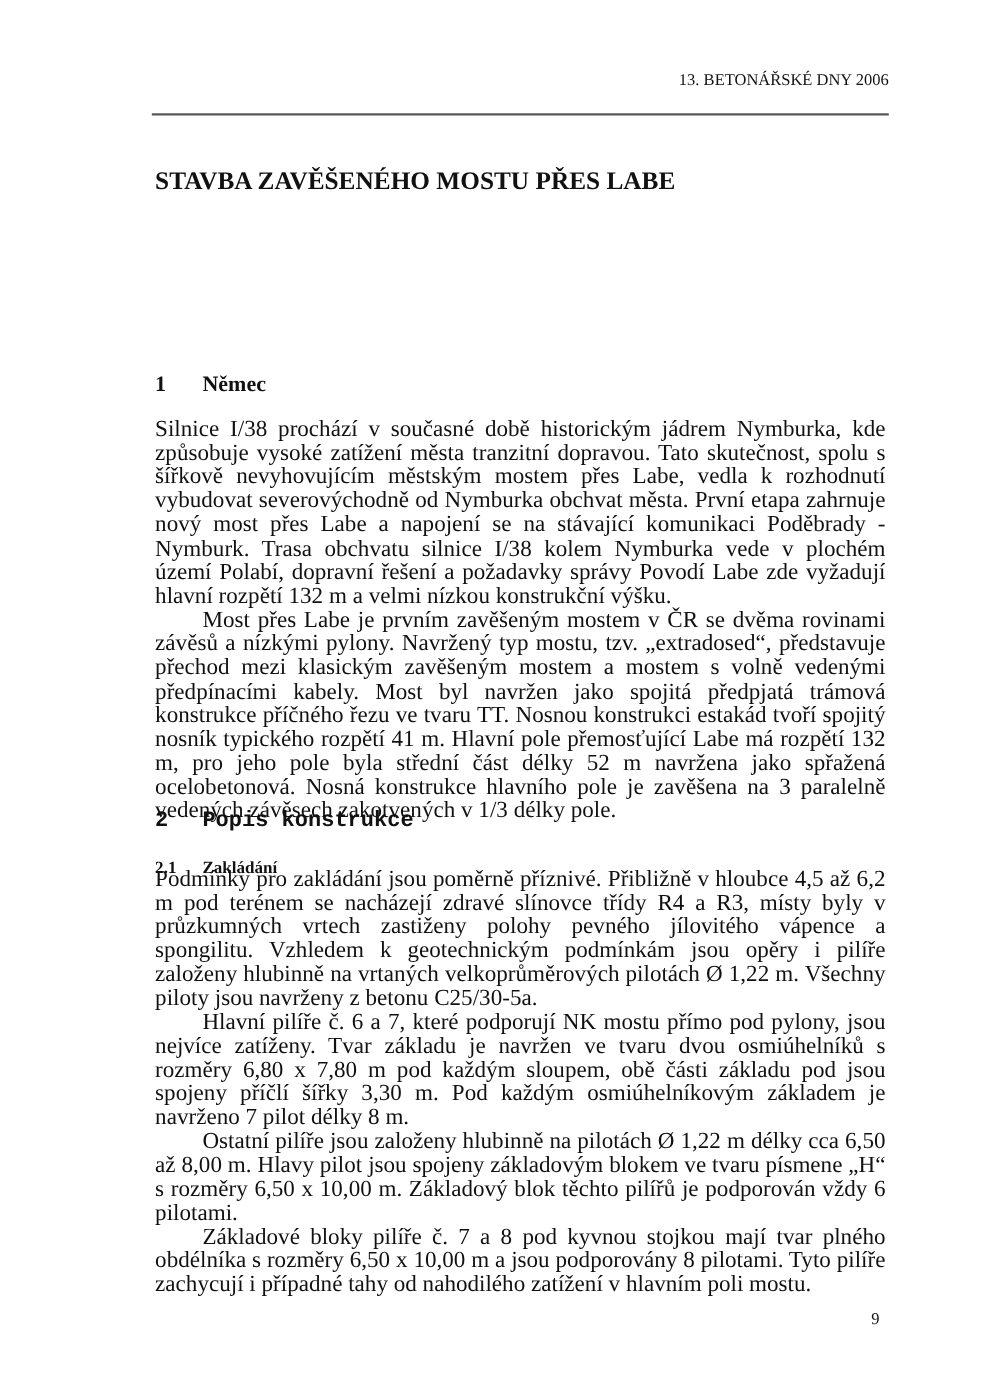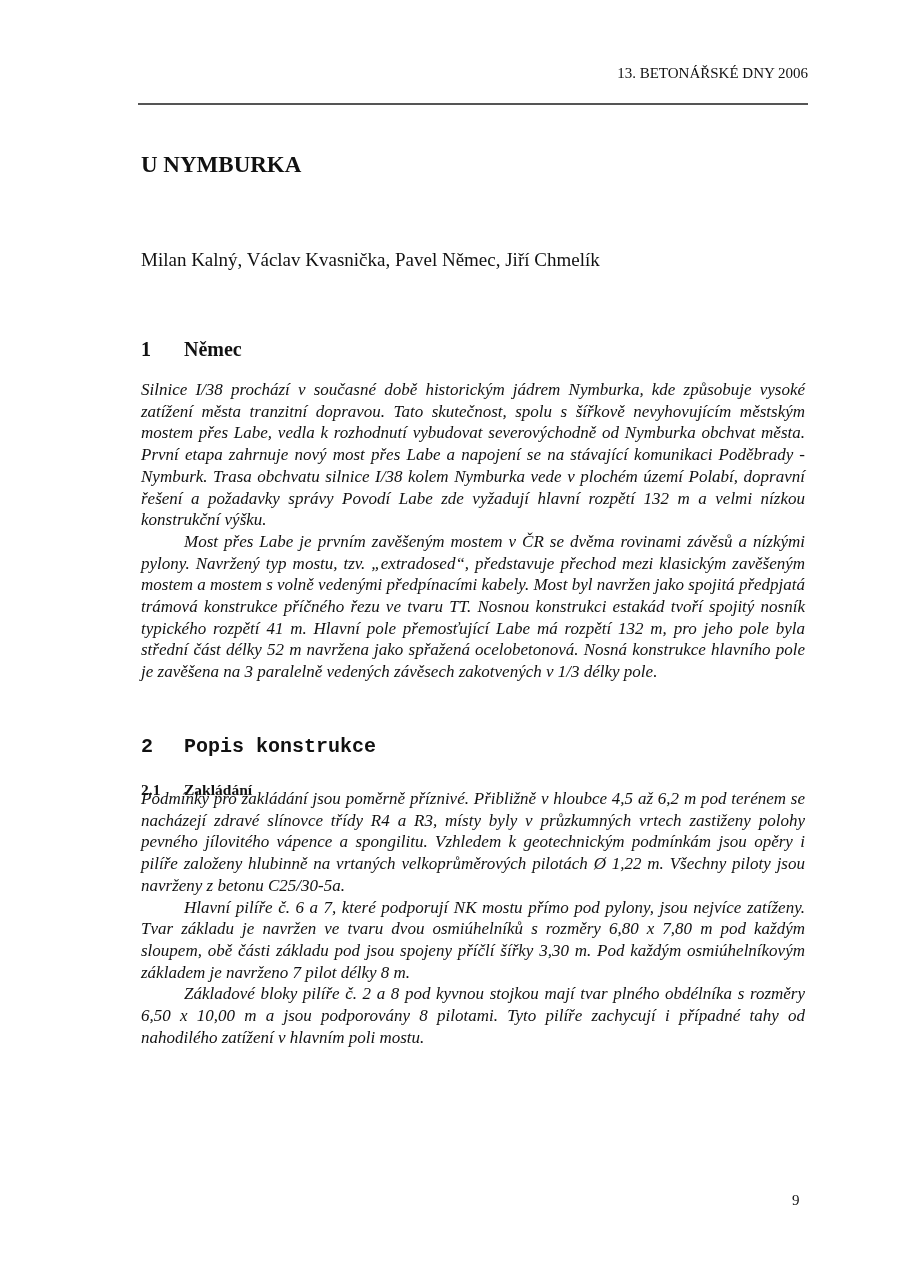--- a/index.html
+++ b/index.html
@@ -10,41 +10,40 @@
             font-size: 15px; line-height: 19px; }
   .header .bold { font-weight: bold; }
   .header-rule { position: absolute; left: 126px; top: 103px; width: 670px; height: 2px; background: #555; }
   .title { position: absolute; left: 129px; top: 150px; width: 640px; font-weight: bold;
            font-size: 23px; line-height: 29px; letter-spacing: 0px; }
   .authors { position: absolute; left: 129px; top: 248px; font-size: 19px; line-height: 24px; }
   .h1 { position: absolute; left: 129px; font-weight: bold; font-size: 20px; line-height: 24px; }
   .h1 .num { display: inline-block; width: 43px; }
   .h2 { position: absolute; left: 129px; font-weight: bold; font-size: 15.5px; line-height: 20px; font-family: Liberation Serif, serif; }
   .h2 .num { display: inline-block; width: 43px; }
-  .para-block { position: absolute; left: 129px; width: 664px; font-size: 17px; line-height: 21.7px;
-                text-align: justify; font-style: italic; }
+  .para-block { position: absolute; left: 129px; width: 664px; font-size: 21px; line-height: 21.7px;
+                text-align: justify; }
   .para-block p { margin: 0; }
   .para-block p.indent { text-indent: 43px; }
   .pagenum { position: absolute; left: 780px; top: 1192px; font-size: 15px; }
 </style>
 </head>
 <body>
 
 <div class="page">
 
   <div class="header">
     <div>13. BETONÁŘSKÉ DNY 2006</div>
   </div>
   <div class="header-rule"></div>
 
   <div class="title">
-    <div>U NYMBURKA</div>
+    <div>STAVBA ZAVĚŠENÉHO MOSTU PŘES LABE</div>
   </div>
 
-  <div class="authors">Milan Kalný, Václav Kvasnička, Pavel Němec, Jiří Chmelík</div>
 
   <div class="h1" style="top:337px;">
     <span class="num">1</span><span>Němec</span>
   </div>
 
   <div class="para-block" style="top:379px;">
     <p>Silnice I/38 prochází v současné době historickým jádrem Nymburka, kde způsobuje vysoké zatížení města tranzitní dopravou. Tato skutečnost, spolu s šířkově nevyhovujícím městským mostem přes Labe, vedla k rozhodnutí vybudovat severovýchodně od Nymburka obchvat města. První etapa zahrnuje nový most přes Labe a napojení se na stávající komunikaci Poděbrady - Nymburk. Trasa obchvatu silnice I/38 kolem Nymburka vede v plochém území Polabí, dopravní řešení a požadavky správy Povodí Labe zde vyžadují hlavní rozpětí 132 m a velmi nízkou konstrukční výšku.</p>
     <p class="indent">Most přes Labe je prvním zavěšeným mostem v ČR se dvěma rovinami závěsů a nízkými pylony. Navržený typ mostu, tzv. „extradosed“, představuje přechod mezi klasickým zavěšeným mostem a mostem s volně vedenými předpínacími kabely.  Most byl navržen jako spojitá předpjatá trámová konstrukce příčného řezu ve tvaru TT. Nosnou konstrukci estakád tvoří spojitý nosník typického rozpětí 41 m. Hlavní pole přemosťující Labe má rozpětí 132 m, pro jeho pole byla střední část délky 52 m navržena jako spřažená ocelobetonová. Nosná konstrukce hlavního pole je zavěšena na 3 paralelně vedených závěsech zakotvených v 1/3 délky pole.</p>
   </div>
 
@@ -52,17 +51,18 @@
     <span class="num">2</span><span>Popis konstrukce</span>
   </div>
 
   <div class="h2" style="top:780px;">
     <span class="num">2.1</span><span>Zakládání</span>
   </div>
 
   <div class="para-block" style="top:788px;">
     <p>Podmínky pro zakládání jsou poměrně příznivé. Přibližně v hloubce 4,5 až 6,2 m pod terénem se nacházejí zdravé slínovce třídy R4 a R3, místy byly v průzkumných vrtech zastiženy polohy pevného jílovitého vápence a spongilitu. Vzhledem k geotechnickým podmínkám jsou opěry i pilíře založeny hlubinně na vrtaných velkoprůměrových pilotách Ø 1,22 m. Všechny piloty jsou  navrženy z betonu C25/30-5a.</p>
     <p class="indent">Hlavní pilíře č. 6 a 7, které podporují NK mostu přímo pod pylony, jsou nejvíce zatíženy. Tvar základu je navržen ve tvaru dvou osmiúhelníků s rozměry 6,80 x 7,80 m pod každým sloupem, obě části základu pod jsou spojeny příčlí šířky 3,30 m. Pod každým osmiúhelníkovým základem je navrženo 7 pilot délky 8 m.</p>
-    <p class="indent">Základové bloky pilíře č. 2 a 8 pod kyvnou stojkou mají tvar plného obdélníka s rozměry 6,50 x 10,00 m a jsou podporovány 8 pilotami. Tyto pilíře zachycují i případné tahy od nahodilého zatížení v hlavním poli mostu.</p>
+    <p class="indent">Ostatní pilíře jsou založeny hlubinně na pilotách Ø 1,22 m délky  cca 6,50 až 8,00 m. Hlavy pilot jsou spojeny základovým blokem ve tvaru písmene „H“ s rozměry 6,50 x 10,00 m. Základový blok těchto pilířů je podporován vždy 6 pilotami.</p>
+    <p class="indent">Základové bloky pilíře č. 7 a 8 pod kyvnou stojkou mají tvar plného obdélníka s rozměry 6,50 x 10,00 m a jsou podporovány 8 pilotami. Tyto pilíře zachycují i případné tahy od nahodilého zatížení v hlavním poli mostu.</p>
   </div>
 
   <div class="pagenum">9</div>
 </div>
 
 </body></html>

